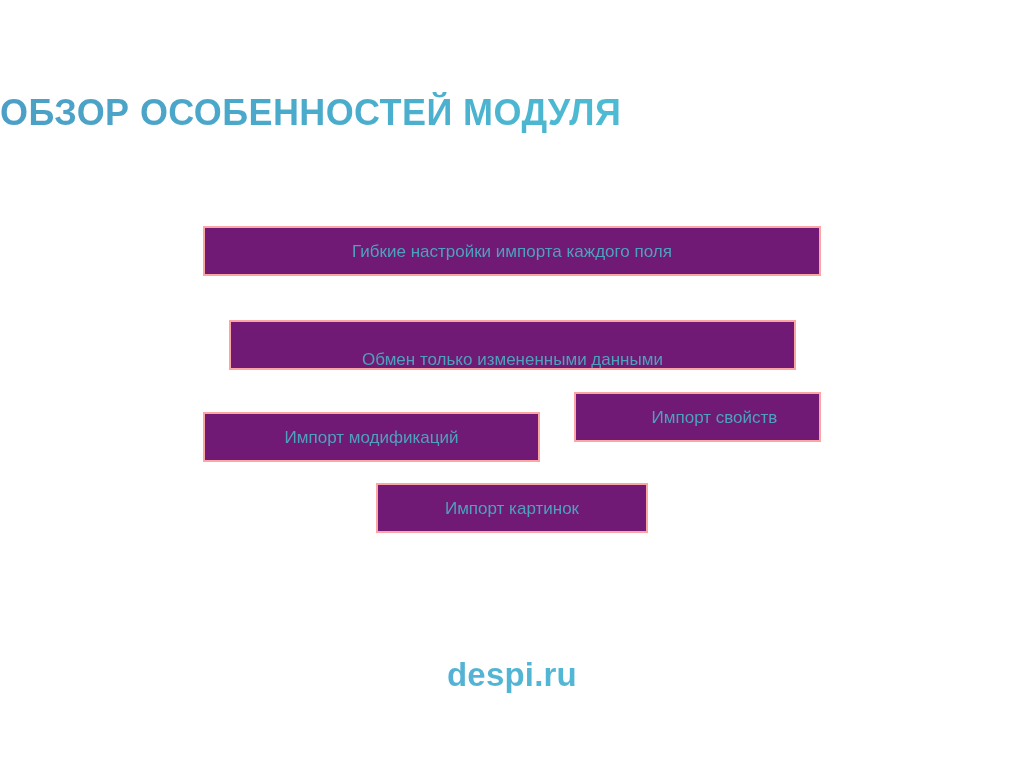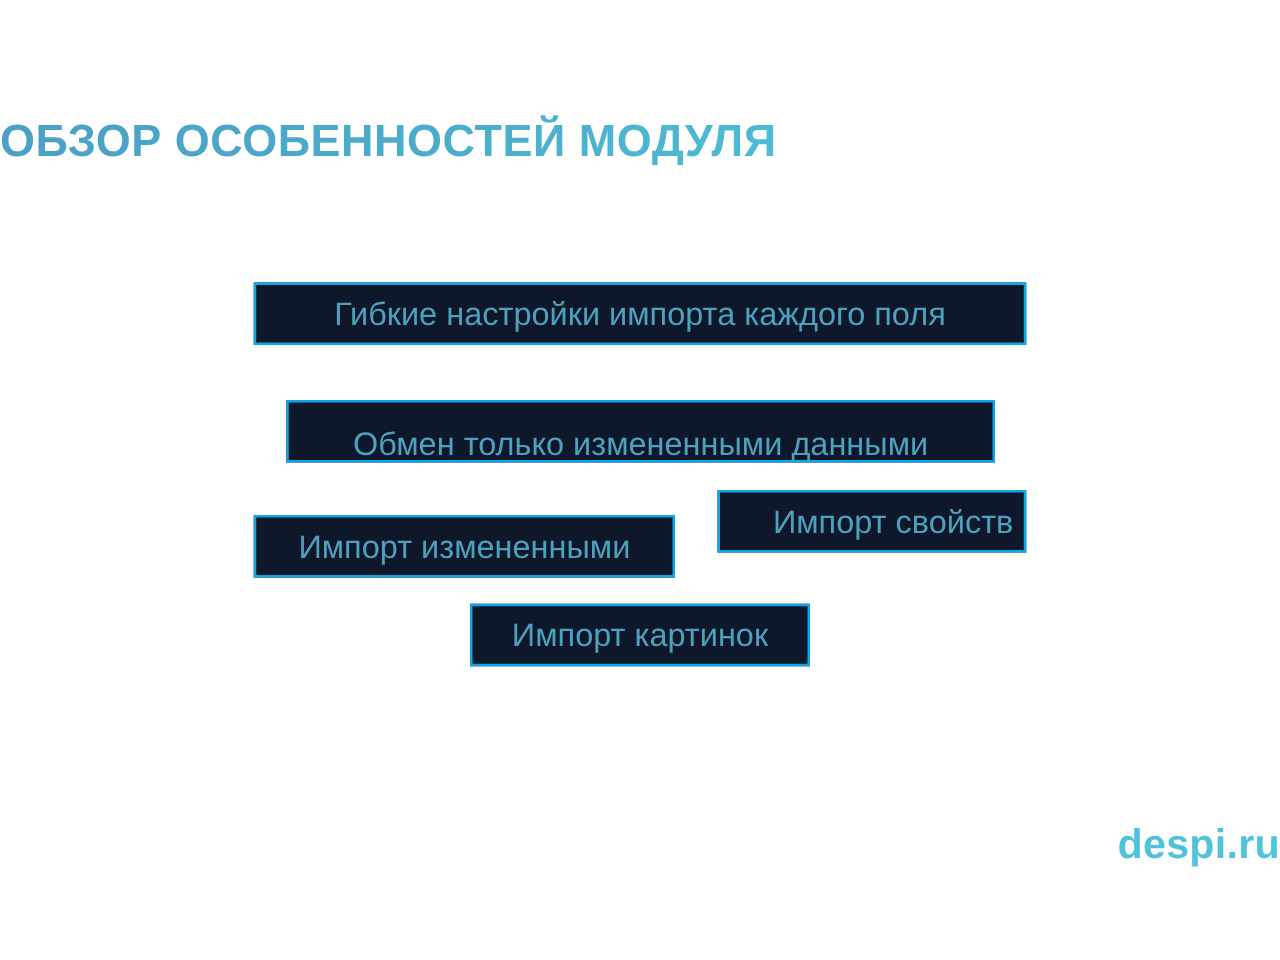--- a/index.html
+++ b/index.html
@@ -37,24 +37,24 @@
     -webkit-background-clip: text;
     background-clip: text;
     color: transparent;
     -webkit-text-fill-color: transparent;
   }
 
   
   .feature-box {
     position: absolute;
     box-sizing: border-box;
-    border: 2px solid #0ea5e9;
-    background: #0f172a;
+    border: 2px solid #fca5a5;
+    background: #701a75;
     color: #4da1bd;
-    font-size: 26px;
+    font-size: 17px;
     font-weight: 500;
     line-height: 1;
     display: flex;
     align-items: center;
     justify-content: center;
     white-space: nowrap;
     padding: 0 10px;
   }
 
   #box-flexible-settings { left: 203px;  top: 226px; width: 618px; height: 50px; }
@@ -62,21 +62,21 @@
   #box-import-mods       { left: 203px;  top: 412px; width: 337px; height: 50px; }
   #box-import-props      { left: 574px;  top: 392px; width: 247px; height: 50px; padding-left: 44px; }
   #box-import-images     { left: 376px;  top: 483px; width: 272px; height: 50px; }
 
   
   #site-footer {
     position: absolute;
     left: 0;
     top: 656px;
     width: 1024px;
-    text-align: right;
+    text-align: center;
     font-size: 33px;
     font-weight: 700;
     letter-spacing: 0.2px;
     white-space: nowrap;
     background-image: linear-gradient(90deg, #5aa2cf 0%, #53b3d4 45%, #4fc5da 100%);
     -webkit-background-clip: text;
     background-clip: text;
     color: transparent;
     -webkit-text-fill-color: transparent;
   }
@@ -90,21 +90,21 @@
 
   <div class="feature-box" id="box-flexible-settings">
     <span>Гибкие настройки импорта каждого поля</span>
   </div>
 
   <div class="feature-box" id="box-changed-data">
     <span>Обмен только измененными данными</span>
   </div>
 
   <div class="feature-box" id="box-import-mods">
-    <span>Импорт измененными</span>
+    <span>Импорт модификаций</span>
   </div>
 
   <div class="feature-box" id="box-import-props">
     <span>Импорт свойств</span>
   </div>
 
   <div class="feature-box" id="box-import-images">
     <span>Импорт картинок</span>
   </div>
 

